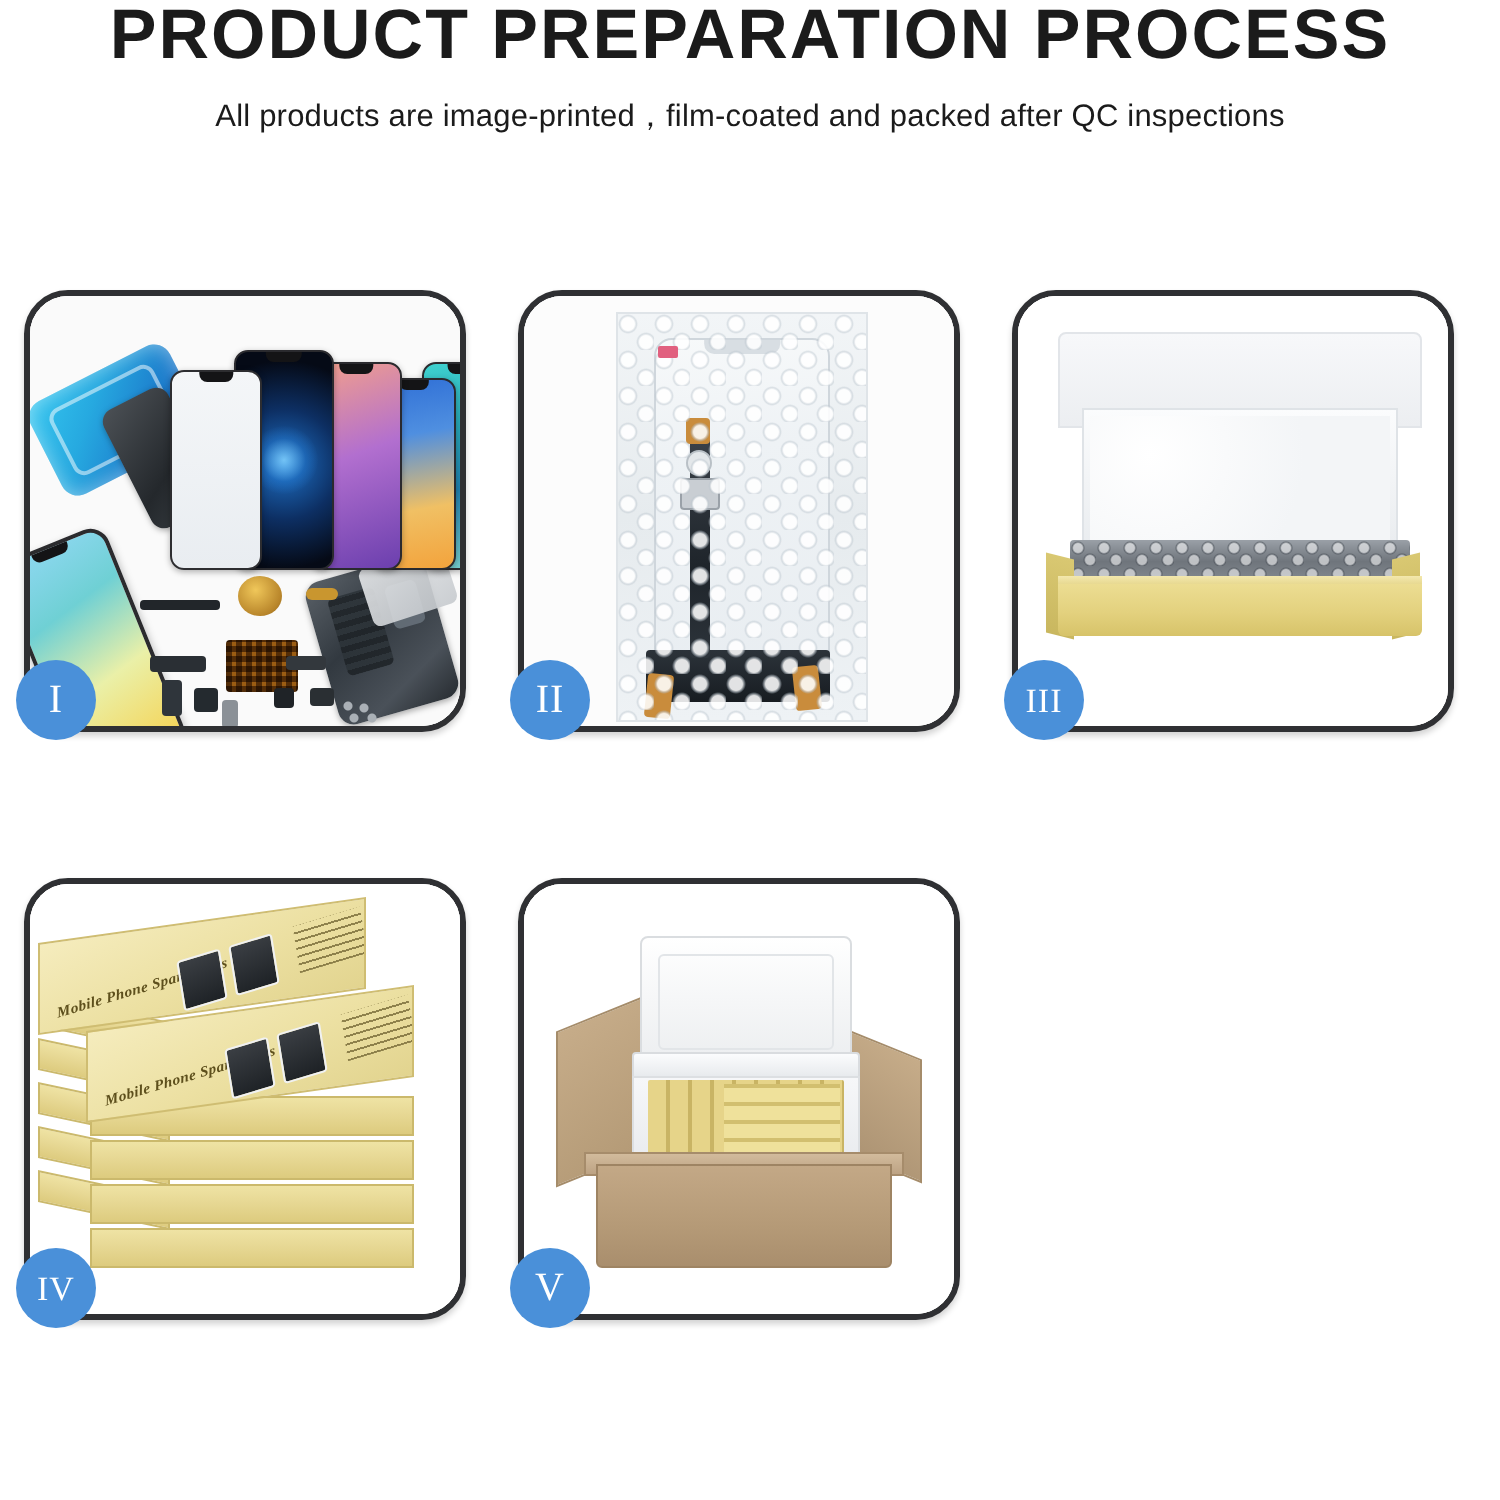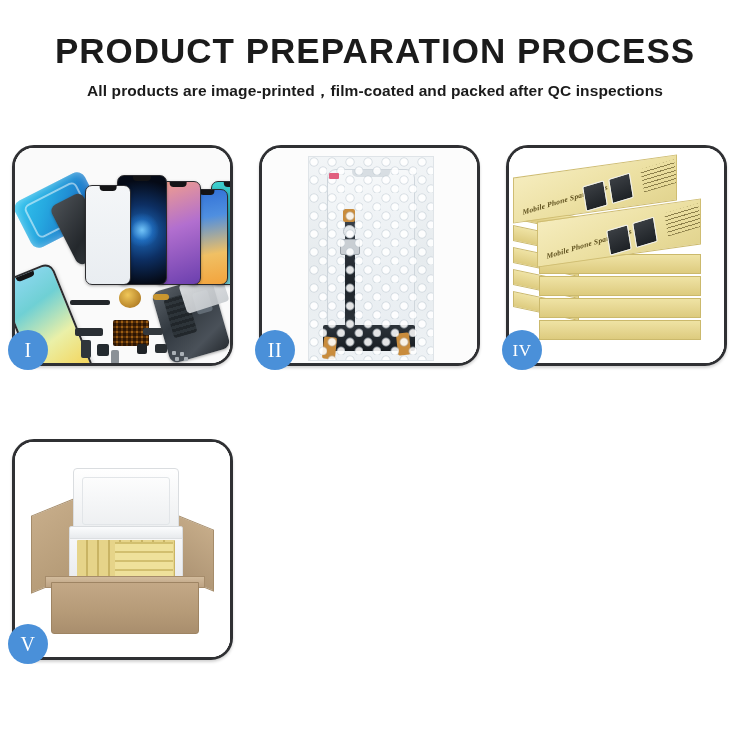--- a/index.html
+++ b/index.html
@@ -11,37 +11,36 @@
     width: 750px;
     height: 750px;
     overflow: hidden;
     font-family: "Liberation Sans", sans-serif;
     position: relative;
   }
 
   
   #header {
     width: 750px;
-    padding-top: 33px;
     text-align: center;
   }
   #page-title {
     font-family: "Liberation Sans", sans-serif;
     font-size: 35px;
     font-weight: bold;
     letter-spacing: 1.0px;
     color: #1b1b1b;
     line-height: 1;
     margin: 0;
     white-space: nowrap;
   }
   #page-subtitle {
     font-family: "Liberation Sans", sans-serif;
     font-size: 15.5px;
-    font-weight: bold;
+    font-weight: normal;
     letter-spacing: 0.1px;
     color: #1b1b1b;
     margin: 0;
     padding-top: 13px;
     white-space: nowrap;
   }
 
   
   #panel-grid {
     position: absolute;
@@ -495,20 +494,36 @@
         <div class="p2-chip"></div>
         <div class="p2-gold2"></div>
         <div class="p2-gold3"></div>
         <div class="p2-pinkmark"></div>
         <div class="p2-bubbles"></div>
       </div>
     </div>
     <div class="badge">II</div>
   </div>
 
+  <div class="panel">
+    <div class="panel-inner">
+      <div class="p3-bg"></div>
+      <div class="p3-lid-back"></div>
+      <div class="p3-lid-face"></div>
+      <div class="p3-foam"></div>
+      <div class="p3-tray-top">
+        <div class="p3-bubbles-in"></div>
+      </div>
+      <div class="p3-box-left"></div>
+      <div class="p3-box-right"></div>
+      <div class="p3-rim"></div>
+      <div class="p3-box-front"></div>
+    </div>
+    <div class="badge small">III</div>
+  </div>
 
   <div class="panel">
     <div class="panel-inner">
       <div class="p4-bg"></div>
       <div class="stack">
 
         <div class="sbox" style="left:4px; top:62px; width:66px; height:16px; transform:skewY(12deg);"></div>
         <div class="sbox" style="left:4px; top:84px; width:66px; height:16px; transform:skewY(12deg);"></div>
         <div class="sbox" style="left:4px; top:106px; width:66px; height:16px; transform:skewY(12deg);"></div>
         <div class="sbox" style="left:4px; top:128px; width:66px; height:16px; transform:skewY(12deg);"></div>

